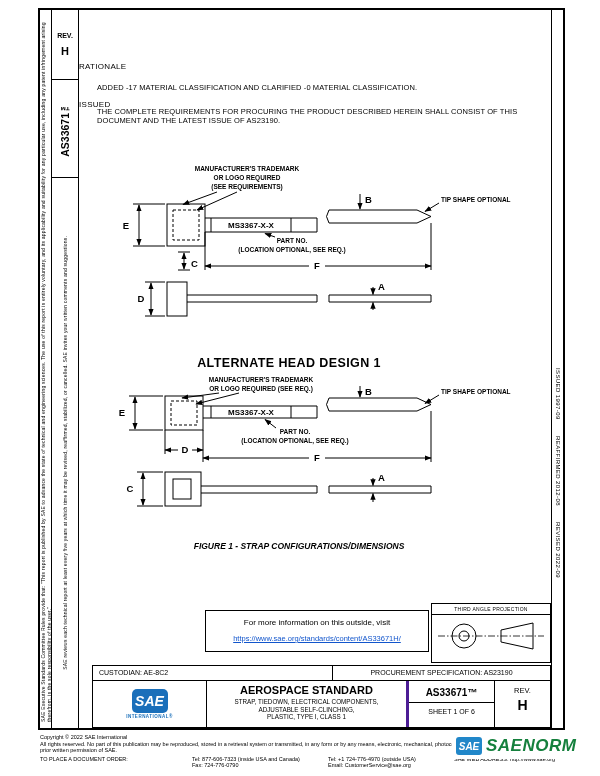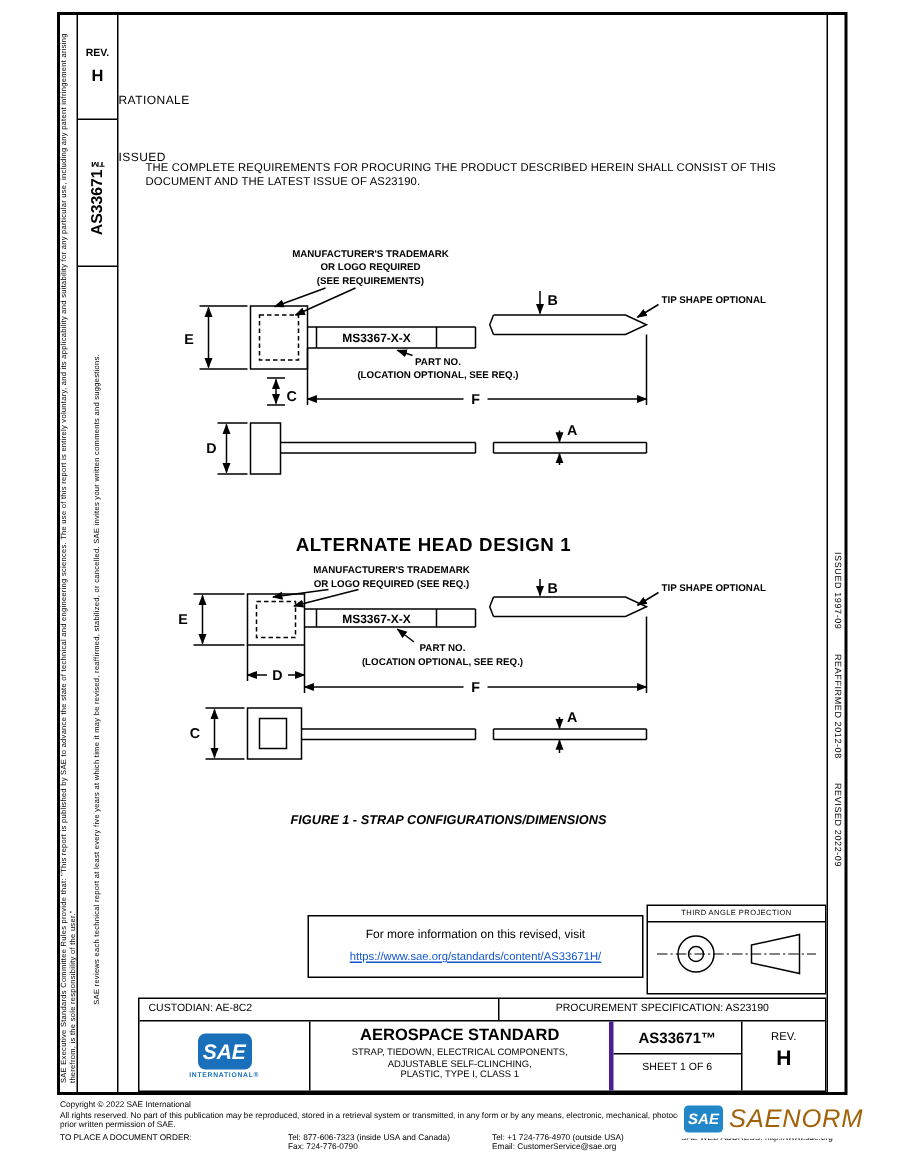--- a/index.html
+++ b/index.html
@@ -62,21 +62,21 @@
   .ft-rev-cell { flex:1; text-align:center; padding-top:5px; }
   .ft-rev-label { font-size:7.5px; }
   .ft-rev-value { font-size:14px; font-weight:bold; margin-top:2px; }
 
   .copyright { position:absolute; left:40px; top:734px; width:524px; font-size:5.5px; line-height:6.6px; }
   .contacts { display:flex; margin-top:2px; }
   .contacts .c1 { width:152px; } .contacts .c2 { width:136px; } .contacts .c3 { width:126px; } .contacts .c4 { flex:1; }
 
   .watermark { position:absolute; left:452px; top:733px; display:flex; align-items:center; gap:4px; background:#fff; padding:3px 4px; z-index:5; }
   .wm-badge { width:26px; height:18px; background:#2187c9; border-radius:3px; color:#fff; font-weight:bold; font-style:italic; font-size:10px; display:flex; align-items:center; justify-content:center; }
-  .wm-text { font-size:17px; font-weight:normal; font-style:italic; color:#a16207; letter-spacing:0.5px; }
+  .wm-text { font-size:17px; font-weight:bold; font-style:italic; color:#15803d; letter-spacing:0.5px; }
 </style>
 </head>
 <body>
 
 <div class="page">
   <div class="frame">
 
     <div class="mcol-outer">
       <div class="vtext-up">SAE Executive Standards Committee Rules provide that: "This report is published by SAE to advance the state of technical and engineering sciences. The use of this report is entirely voluntary, and its applicability and suitability for any particular use, including any patent infringement arising therefrom, is the sole responsibility of the user."</div>
     </div>
@@ -97,20 +97,21 @@
     <div class="mcol-right">
       <div class="dates">
         <span>ISSUED 1997-09</span>
         <span>REAFFIRMED 2012-08</span>
         <span>REVISED 2022-09</span>
       </div>
     </div>
 
     <div class="main">
       <div class="h-sm" style="top:52px;">RATIONALE</div>
+      <div class="body-sm" style="top:73px;">ADDED -17 MATERIAL CLASSIFICATION AND CLARIFIED -0 MATERIAL CLASSIFICATION.</div>
       <div class="h-sm" style="top:90px;">ISSUED</div>
       <div class="body-sm" style="top:97px; max-width:452px;">THE COMPLETE REQUIREMENTS FOR PROCURING THE PRODUCT DESCRIBED HEREIN SHALL CONSIST OF THIS DOCUMENT AND THE LATEST ISSUE OF AS23190.</div>
 
       <svg class="drawing-svg" width="472" height="398" viewBox="0 0 472 398">
         <defs>
           <marker id="ah" viewBox="0 0 10 10" refX="9" refY="5" markerWidth="7" markerHeight="7" orient="auto-start-reverse">
             <path d="M0,1.2 L10,5 L0,8.8 z" fill="#000"></path>
           </marker>
         </defs>
 
@@ -195,21 +196,21 @@
           <text x="106" y="295" class="t-dim mid">D</text>
           <text x="238" y="303" class="t-dim mid">F</text>
           <text x="51" y="334" class="t-dim mid">C</text>
           <text x="299" y="323" class="t-dim">A</text>
         </g>
 
         <text x="220" y="391" class="t-cap mid">FIGURE 1 - STRAP CONFIGURATIONS/DIMENSIONS</text>
       </svg>
 
       <div class="info-box">
-        <div class="info-text">For more information on this revised, visit</div>
+        <div class="info-text">For more information on this outside, visit</div>
         <a class="info-link" href="#">https://www.sae.org/standards/content/AS33671H/</a>
       </div>
 
       <div class="projection-box">
         <div class="proj-label">THIRD ANGLE PROJECTION</div>
         <svg class="proj-symbol" width="116" height="38" viewBox="0 0 116 38">
           <line x1="5" y1="19" x2="111" y2="19" stroke="#000" stroke-width="0.8" stroke-dasharray="7 2 1.5 2"></line>
           <circle cx="31" cy="19" r="12" fill="none" stroke="#000" stroke-width="1"></circle>
           <circle cx="31" cy="19" r="5" fill="none" stroke="#000" stroke-width="1"></circle>
           <path d="M68,13 L100,6 L100,32 L68,25 z" fill="none" stroke="#000" stroke-width="1"></path>

